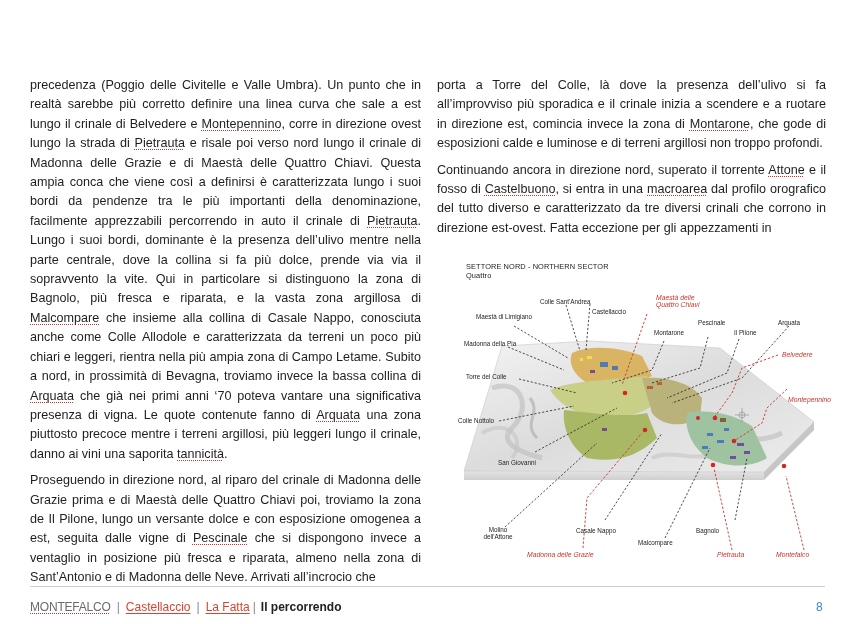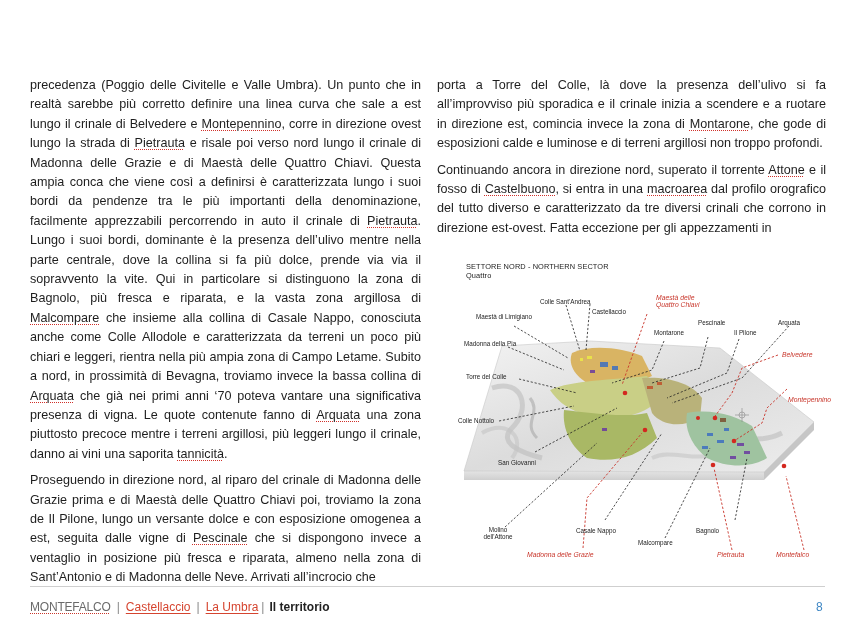--- a/index.html
+++ b/index.html
@@ -183,17 +183,17 @@
   <div class="lbl red" style="left:265px;top:293px;">Pietrauta</div>
   <div class="lbl red" style="left:324px;top:293px;">Montefalco</div>
 </div>
 
 <div class="footer-rule"></div>
 <div class="footer">
   <span class="brand">MONTEFALCO</span>
   <span class="sep">|</span>
   <span class="link">Castellaccio</span>
   <span class="sep">|</span>
-  <span class="link">La Umbra</span>
+  <span class="link">La Fatta</span>
   <span class="sep2">|</span>
-  <span class="current">Il territorio</span>
+  <span class="current">Il percorrendo</span>
 </div>
 <div class="page-num">8</div>
 
 </body></html>

